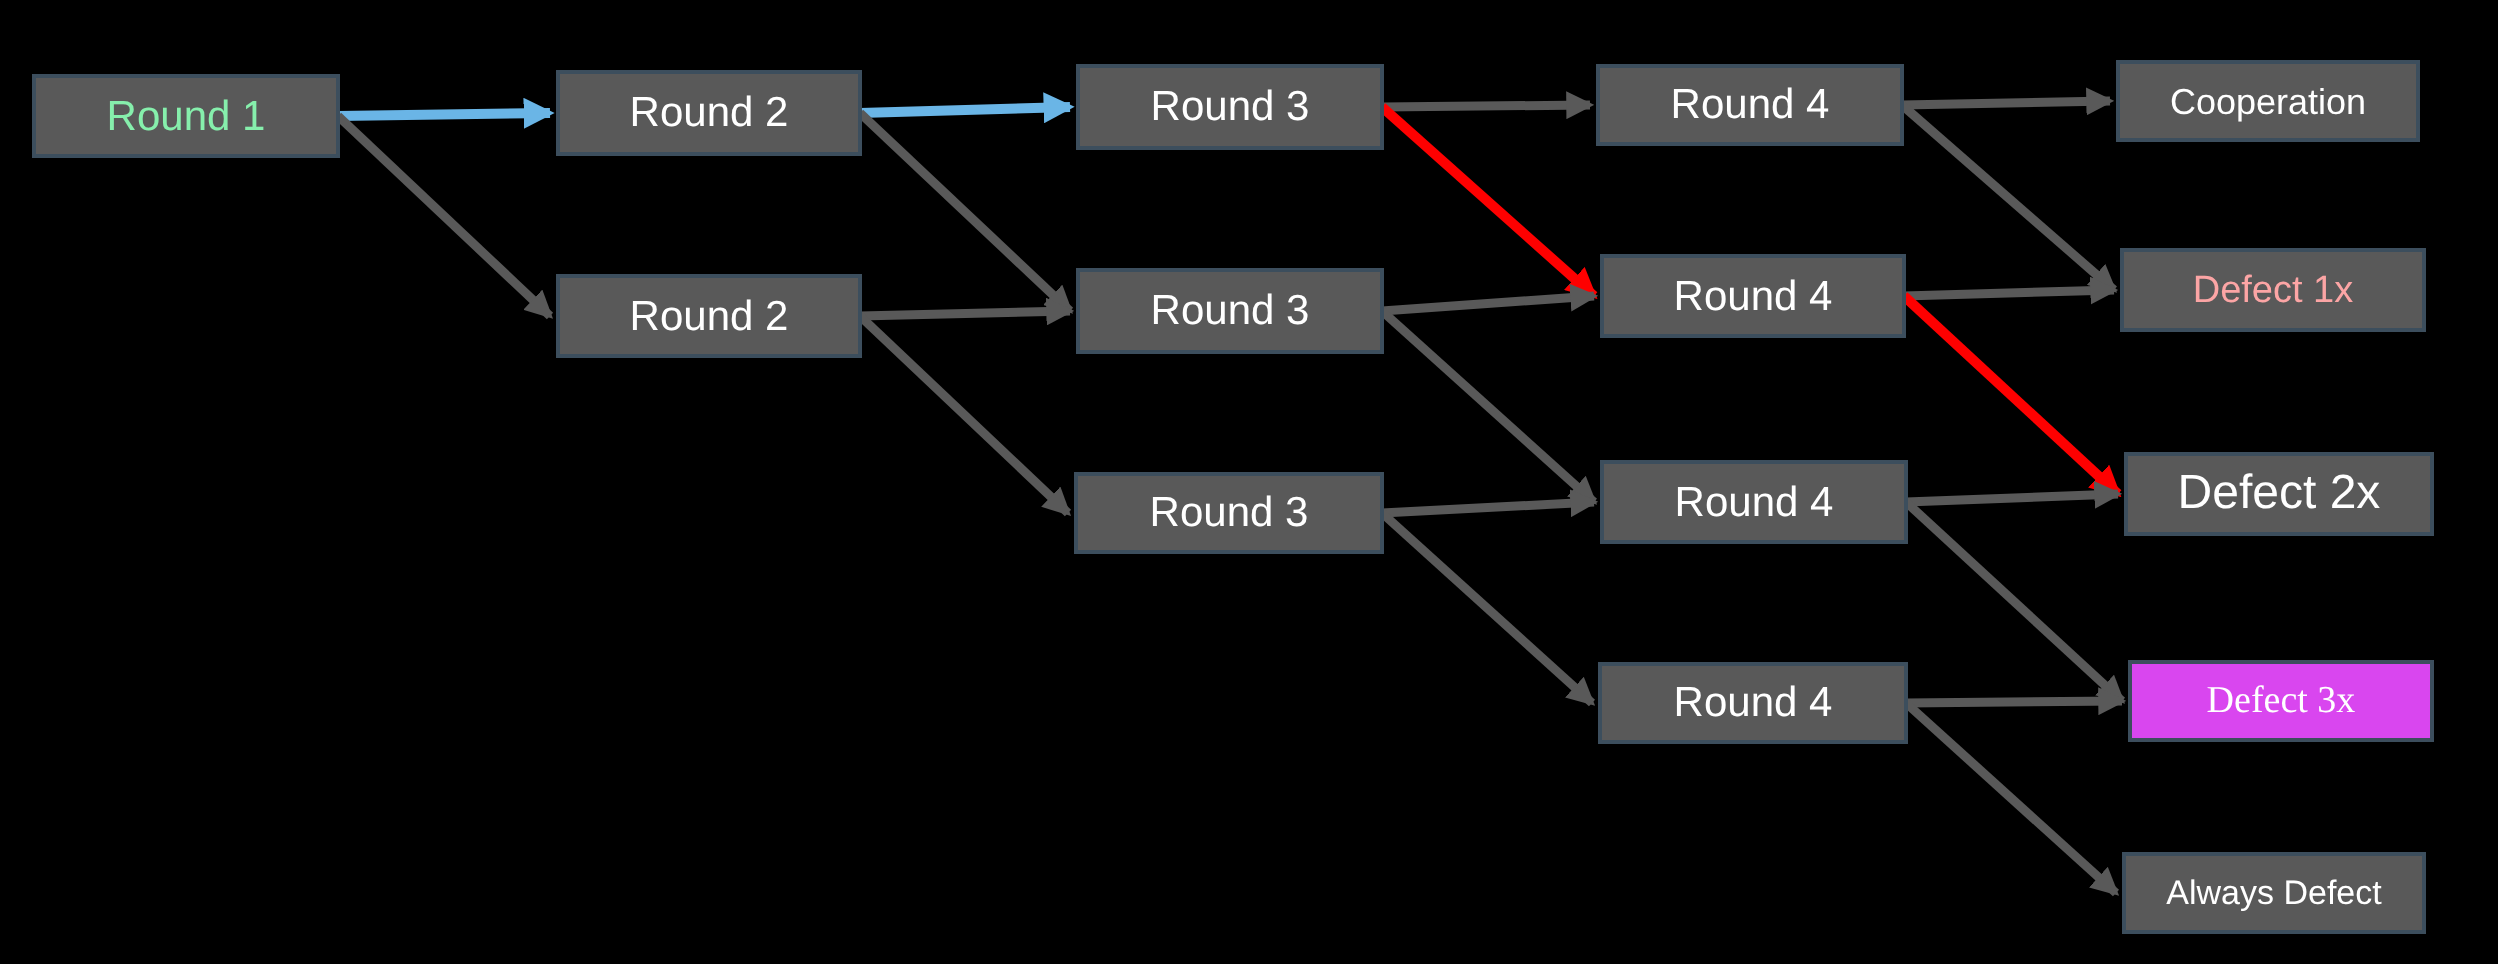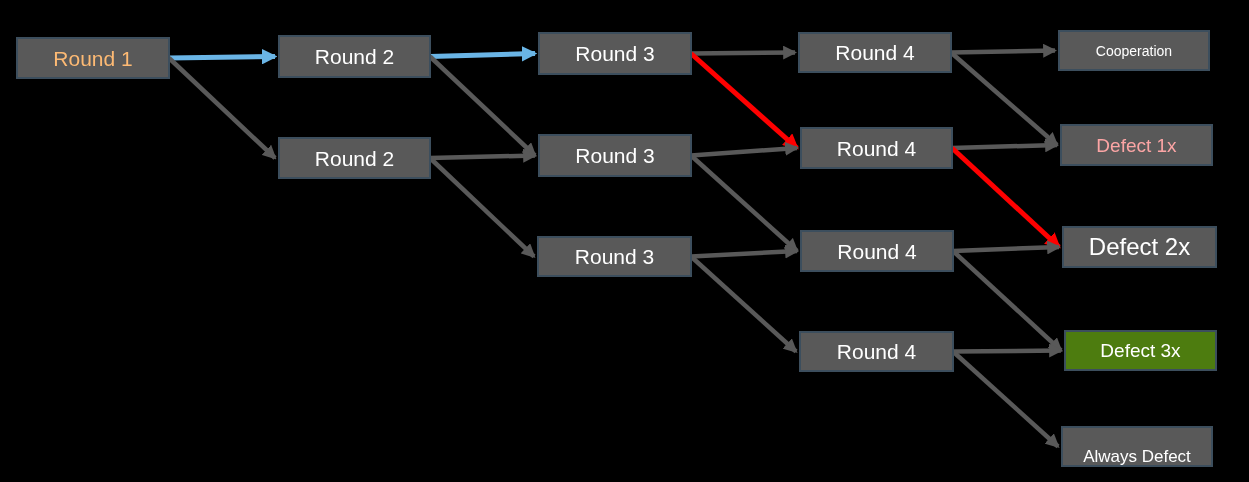--- a/index.html
+++ b/index.html
@@ -66,21 +66,21 @@
       <line x1="951" y1="52.5" x2="1055" y2="50.5" stroke="#595959" stroke-width="4.5" marker-end="url(#arrow-gray)"></line>
       <line x1="951" y1="52.5" x2="1057" y2="145" stroke="#595959" stroke-width="4.5" marker-end="url(#arrow-gray)"></line>
       <line x1="952" y1="148" x2="1057" y2="145" stroke="#595959" stroke-width="4.5" marker-end="url(#arrow-gray)"></line>
       <line x1="952" y1="148" x2="1059" y2="247" stroke="#fe0000" stroke-width="5" marker-end="url(#arrow-red)"></line>
       <line x1="953" y1="251" x2="1059" y2="247" stroke="#595959" stroke-width="4.5" marker-end="url(#arrow-gray)"></line>
       <line x1="953" y1="251" x2="1061" y2="350.5" stroke="#595959" stroke-width="4.5" marker-end="url(#arrow-gray)"></line>
       <line x1="953" y1="351.5" x2="1061" y2="350.5" stroke="#595959" stroke-width="4.5" marker-end="url(#arrow-gray)"></line>
       <line x1="953" y1="351.5" x2="1058" y2="446.5" stroke="#595959" stroke-width="4.5" marker-end="url(#arrow-gray)"></line>
     </svg>
 
-<div class="node" style="left: 16px; top: 37px; width: 154px; height: 42px; font-size: 21px; background: rgb(89, 89, 89); border-color: rgb(60, 78, 93); color: #fdba74;">
+<div class="node" style="left: 16px; top: 37px; width: 154px; height: 42px; font-size: 21px; background: rgb(89, 89, 89); border-color: rgb(60, 78, 93); color: #86efac;">
       <span>Round 1</span>
     </div>
     <div class="node" style="left: 278px; top: 35px; width: 153px; height: 43px; font-size: 21px; background: rgb(89, 89, 89); border-color: rgb(60, 78, 93); color: rgb(255, 255, 255);">
       <span>Round 2</span>
     </div>
     <div class="node" style="left: 278px; top: 137px; width: 153px; height: 42px; font-size: 21px; background: rgb(89, 89, 89); border-color: rgb(60, 78, 93); color: rgb(255, 255, 255);">
       <span>Round 2</span>
     </div>
     <div class="node" style="left: 538px; top: 32px; width: 154px; height: 43px; font-size: 21px; background: rgb(89, 89, 89); border-color: rgb(60, 78, 93); color: rgb(255, 255, 255);">
       <span>Round 3</span>
@@ -96,28 +96,28 @@
     </div>
     <div class="node" style="left: 800px; top: 127px; width: 153px; height: 42px; font-size: 21px; background: rgb(89, 89, 89); border-color: rgb(60, 78, 93); color: rgb(255, 255, 255);">
       <span>Round 4</span>
     </div>
     <div class="node" style="left: 800px; top: 230px; width: 154px; height: 42px; font-size: 21px; background: rgb(89, 89, 89); border-color: rgb(60, 78, 93); color: rgb(255, 255, 255);">
       <span>Round 4</span>
     </div>
     <div class="node" style="left: 799px; top: 331px; width: 155px; height: 41px; font-size: 21px; background: rgb(89, 89, 89); border-color: rgb(60, 78, 93); color: rgb(255, 255, 255);">
       <span>Round 4</span>
     </div>
-    <div class="node" style="left: 1058px; top: 30px; width: 152px; height: 41px; font-size: 14px; background: rgb(89, 89, 89); border-color: rgb(60, 78, 93); color: rgb(255, 255, 255);">
+    <div class="node" style="left: 1058px; top: 30px; width: 152px; height: 41px; font-size: 18px; background: rgb(89, 89, 89); border-color: rgb(60, 78, 93); color: rgb(255, 255, 255);">
       <span>Cooperation</span>
     </div>
     <div class="node" style="left: 1060px; top: 124px; width: 153px; height: 42px; font-size: 19px; background: rgb(89, 89, 89); border-color: rgb(60, 78, 93); color: #fca5a5;">
       <span>Defect 1x</span>
     </div>
     <div class="node" style="left: 1062px; top: 226px; width: 155px; height: 42px; font-size: 24px; background: rgb(89, 89, 89); border-color: rgb(60, 78, 93); color: rgb(255, 255, 255);">
       <span>Defect 2x</span>
     </div>
-    <div class="node" style="left: 1064px; top: 330px; width: 153px; height: 41px; font-size: 19px; background: #4d7c0f; border-color: rgb(60, 78, 93); color: rgb(255, 255, 255);">
+    <div class="node" style="left: 1064px; top: 330px; width: 153px; height: 41px; font-size: 19px; background: #d946ef; border-color: rgb(60, 78, 93); color: rgb(255, 255, 255); font-family: Liberation Serif, serif;">
       <span>Defect 3x</span>
     </div>
-    <div class="node" style="left: 1061px; top: 426px; width: 152px; height: 41px; font-size: 17px; background: rgb(89, 89, 89); border-color: rgb(60, 78, 93); color: rgb(255, 255, 255); align-items: flex-end;">
+    <div class="node" style="left: 1061px; top: 426px; width: 152px; height: 41px; font-size: 17px; background: rgb(89, 89, 89); border-color: rgb(60, 78, 93); color: rgb(255, 255, 255);">
       <span>Always Defect</span>
     </div>
   </div>
 
 </body></html>

